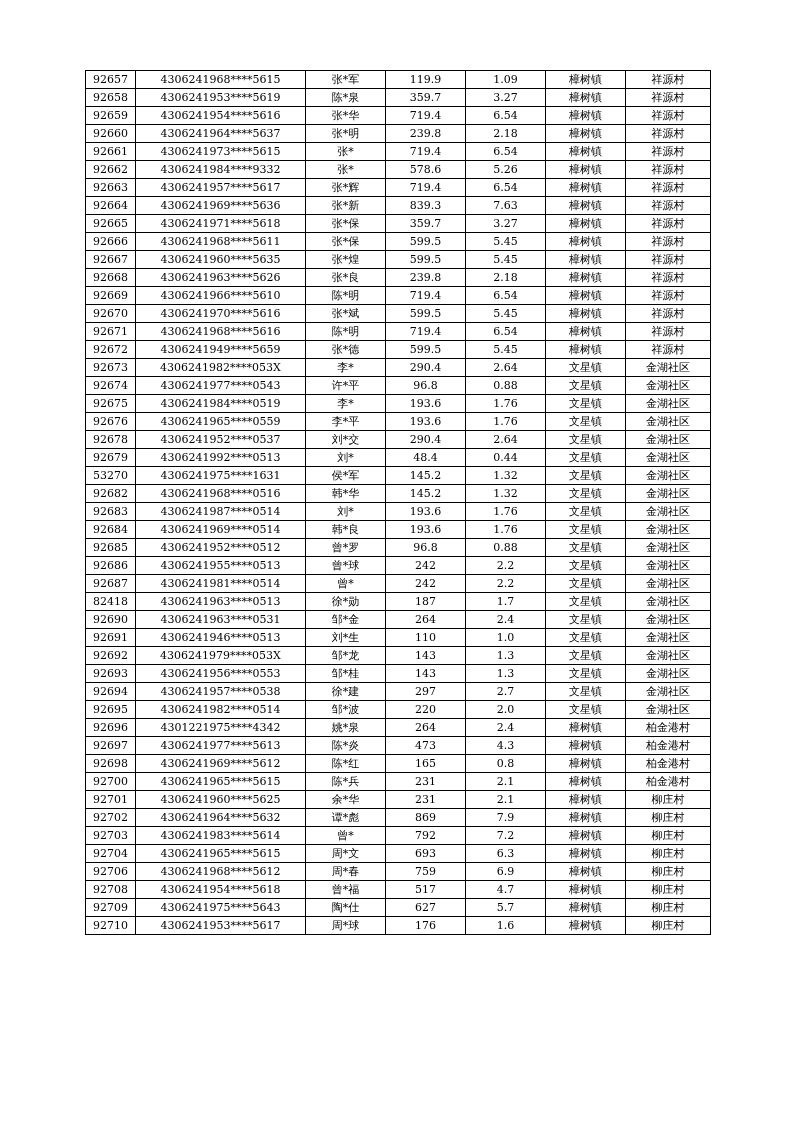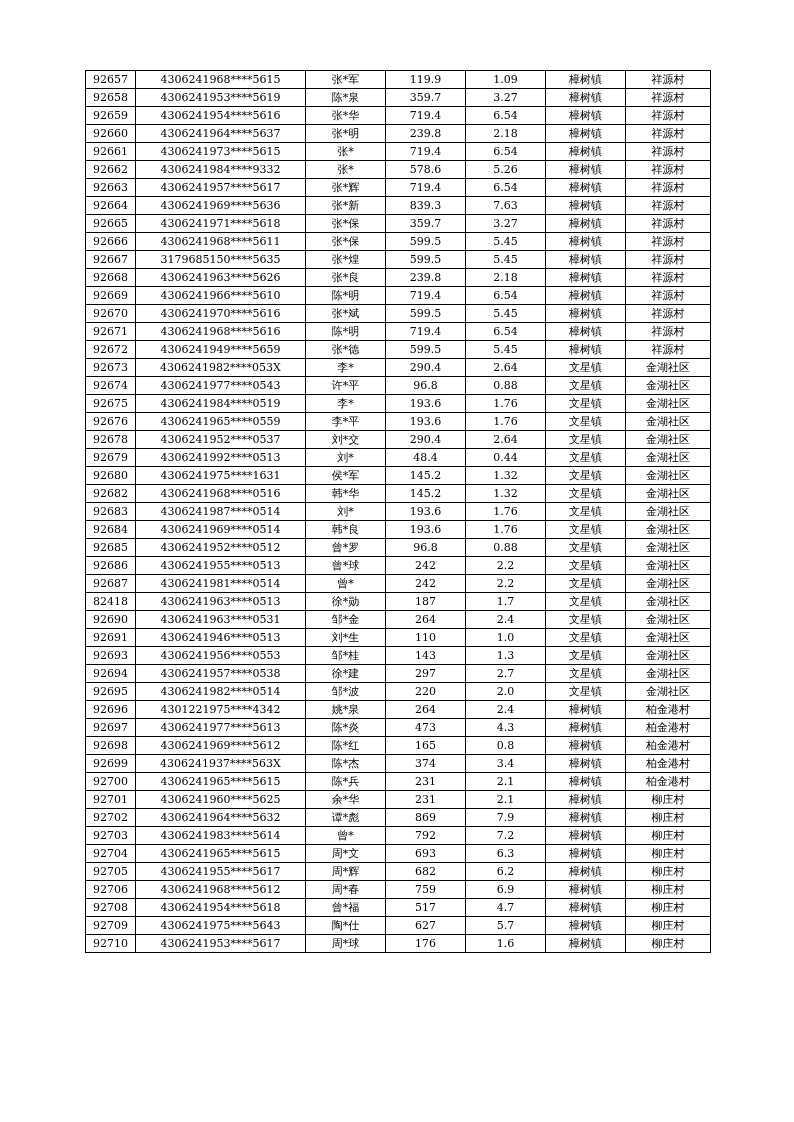--- a/index.html
+++ b/index.html
@@ -144,21 +144,21 @@
           <td>92666</td>
           <td>4306241968****5611</td>
           <td>张*保</td>
           <td>599.5</td>
           <td>5.45</td>
           <td>樟树镇</td>
           <td>祥源村</td>
         </tr>
         <tr>
           <td>92667</td>
-          <td>3179685150****5635</td>
+          <td>4306241960****5635</td>
           <td>张*煌</td>
           <td>599.5</td>
           <td>5.45</td>
           <td>樟树镇</td>
           <td>祥源村</td>
         </tr>
         <tr>
           <td>92668</td>
           <td>4306241963****5626</td>
           <td>张*良</td>
@@ -251,21 +251,21 @@
         <tr>
           <td>92679</td>
           <td>4306241992****0513</td>
           <td>刘*</td>
           <td>48.4</td>
           <td>0.44</td>
           <td>文星镇</td>
           <td>金湖社区</td>
         </tr>
         <tr>
-          <td>92680</td>
+          <td>53270</td>
           <td>4306241975****1631</td>
           <td>侯*军</td>
           <td>145.2</td>
           <td>1.32</td>
           <td>文星镇</td>
           <td>金湖社区</td>
         </tr>
         <tr>
           <td>92682</td>
           <td>4306241968****0516</td>
@@ -341,20 +341,29 @@
         <tr>
           <td>92691</td>
           <td>4306241946****0513</td>
           <td>刘*生</td>
           <td>110</td>
           <td>1.0</td>
           <td>文星镇</td>
           <td>金湖社区</td>
         </tr>
         <tr>
+          <td>92692</td>
+          <td>4306241979****053X</td>
+          <td>邹*龙</td>
+          <td>143</td>
+          <td>1.3</td>
+          <td>文星镇</td>
+          <td>金湖社区</td>
+        </tr>
+        <tr>
           <td>92693</td>
           <td>4306241956****0553</td>
           <td>邹*桂</td>
           <td>143</td>
           <td>1.3</td>
           <td>文星镇</td>
           <td>金湖社区</td>
         </tr>
         <tr>
           <td>92694</td>
@@ -395,29 +404,20 @@
         <tr>
           <td>92698</td>
           <td>4306241969****5612</td>
           <td>陈*红</td>
           <td>165</td>
           <td>0.8</td>
           <td>樟树镇</td>
           <td>柏金港村</td>
         </tr>
         <tr>
-          <td>92699</td>
-          <td>4306241937****563X</td>
-          <td>陈*杰</td>
-          <td>374</td>
-          <td>3.4</td>
-          <td>樟树镇</td>
-          <td>柏金港村</td>
-        </tr>
-        <tr>
           <td>92700</td>
           <td>4306241965****5615</td>
           <td>陈*兵</td>
           <td>231</td>
           <td>2.1</td>
           <td>樟树镇</td>
           <td>柏金港村</td>
         </tr>
         <tr>
           <td>92701</td>
@@ -449,29 +449,20 @@
         <tr>
           <td>92704</td>
           <td>4306241965****5615</td>
           <td>周*文</td>
           <td>693</td>
           <td>6.3</td>
           <td>樟树镇</td>
           <td>柳庄村</td>
         </tr>
         <tr>
-          <td>92705</td>
-          <td>4306241955****5617</td>
-          <td>周*辉</td>
-          <td>682</td>
-          <td>6.2</td>
-          <td>樟树镇</td>
-          <td>柳庄村</td>
-        </tr>
-        <tr>
           <td>92706</td>
           <td>4306241968****5612</td>
           <td>周*春</td>
           <td>759</td>
           <td>6.9</td>
           <td>樟树镇</td>
           <td>柳庄村</td>
         </tr>
         <tr>
           <td>92708</td>

